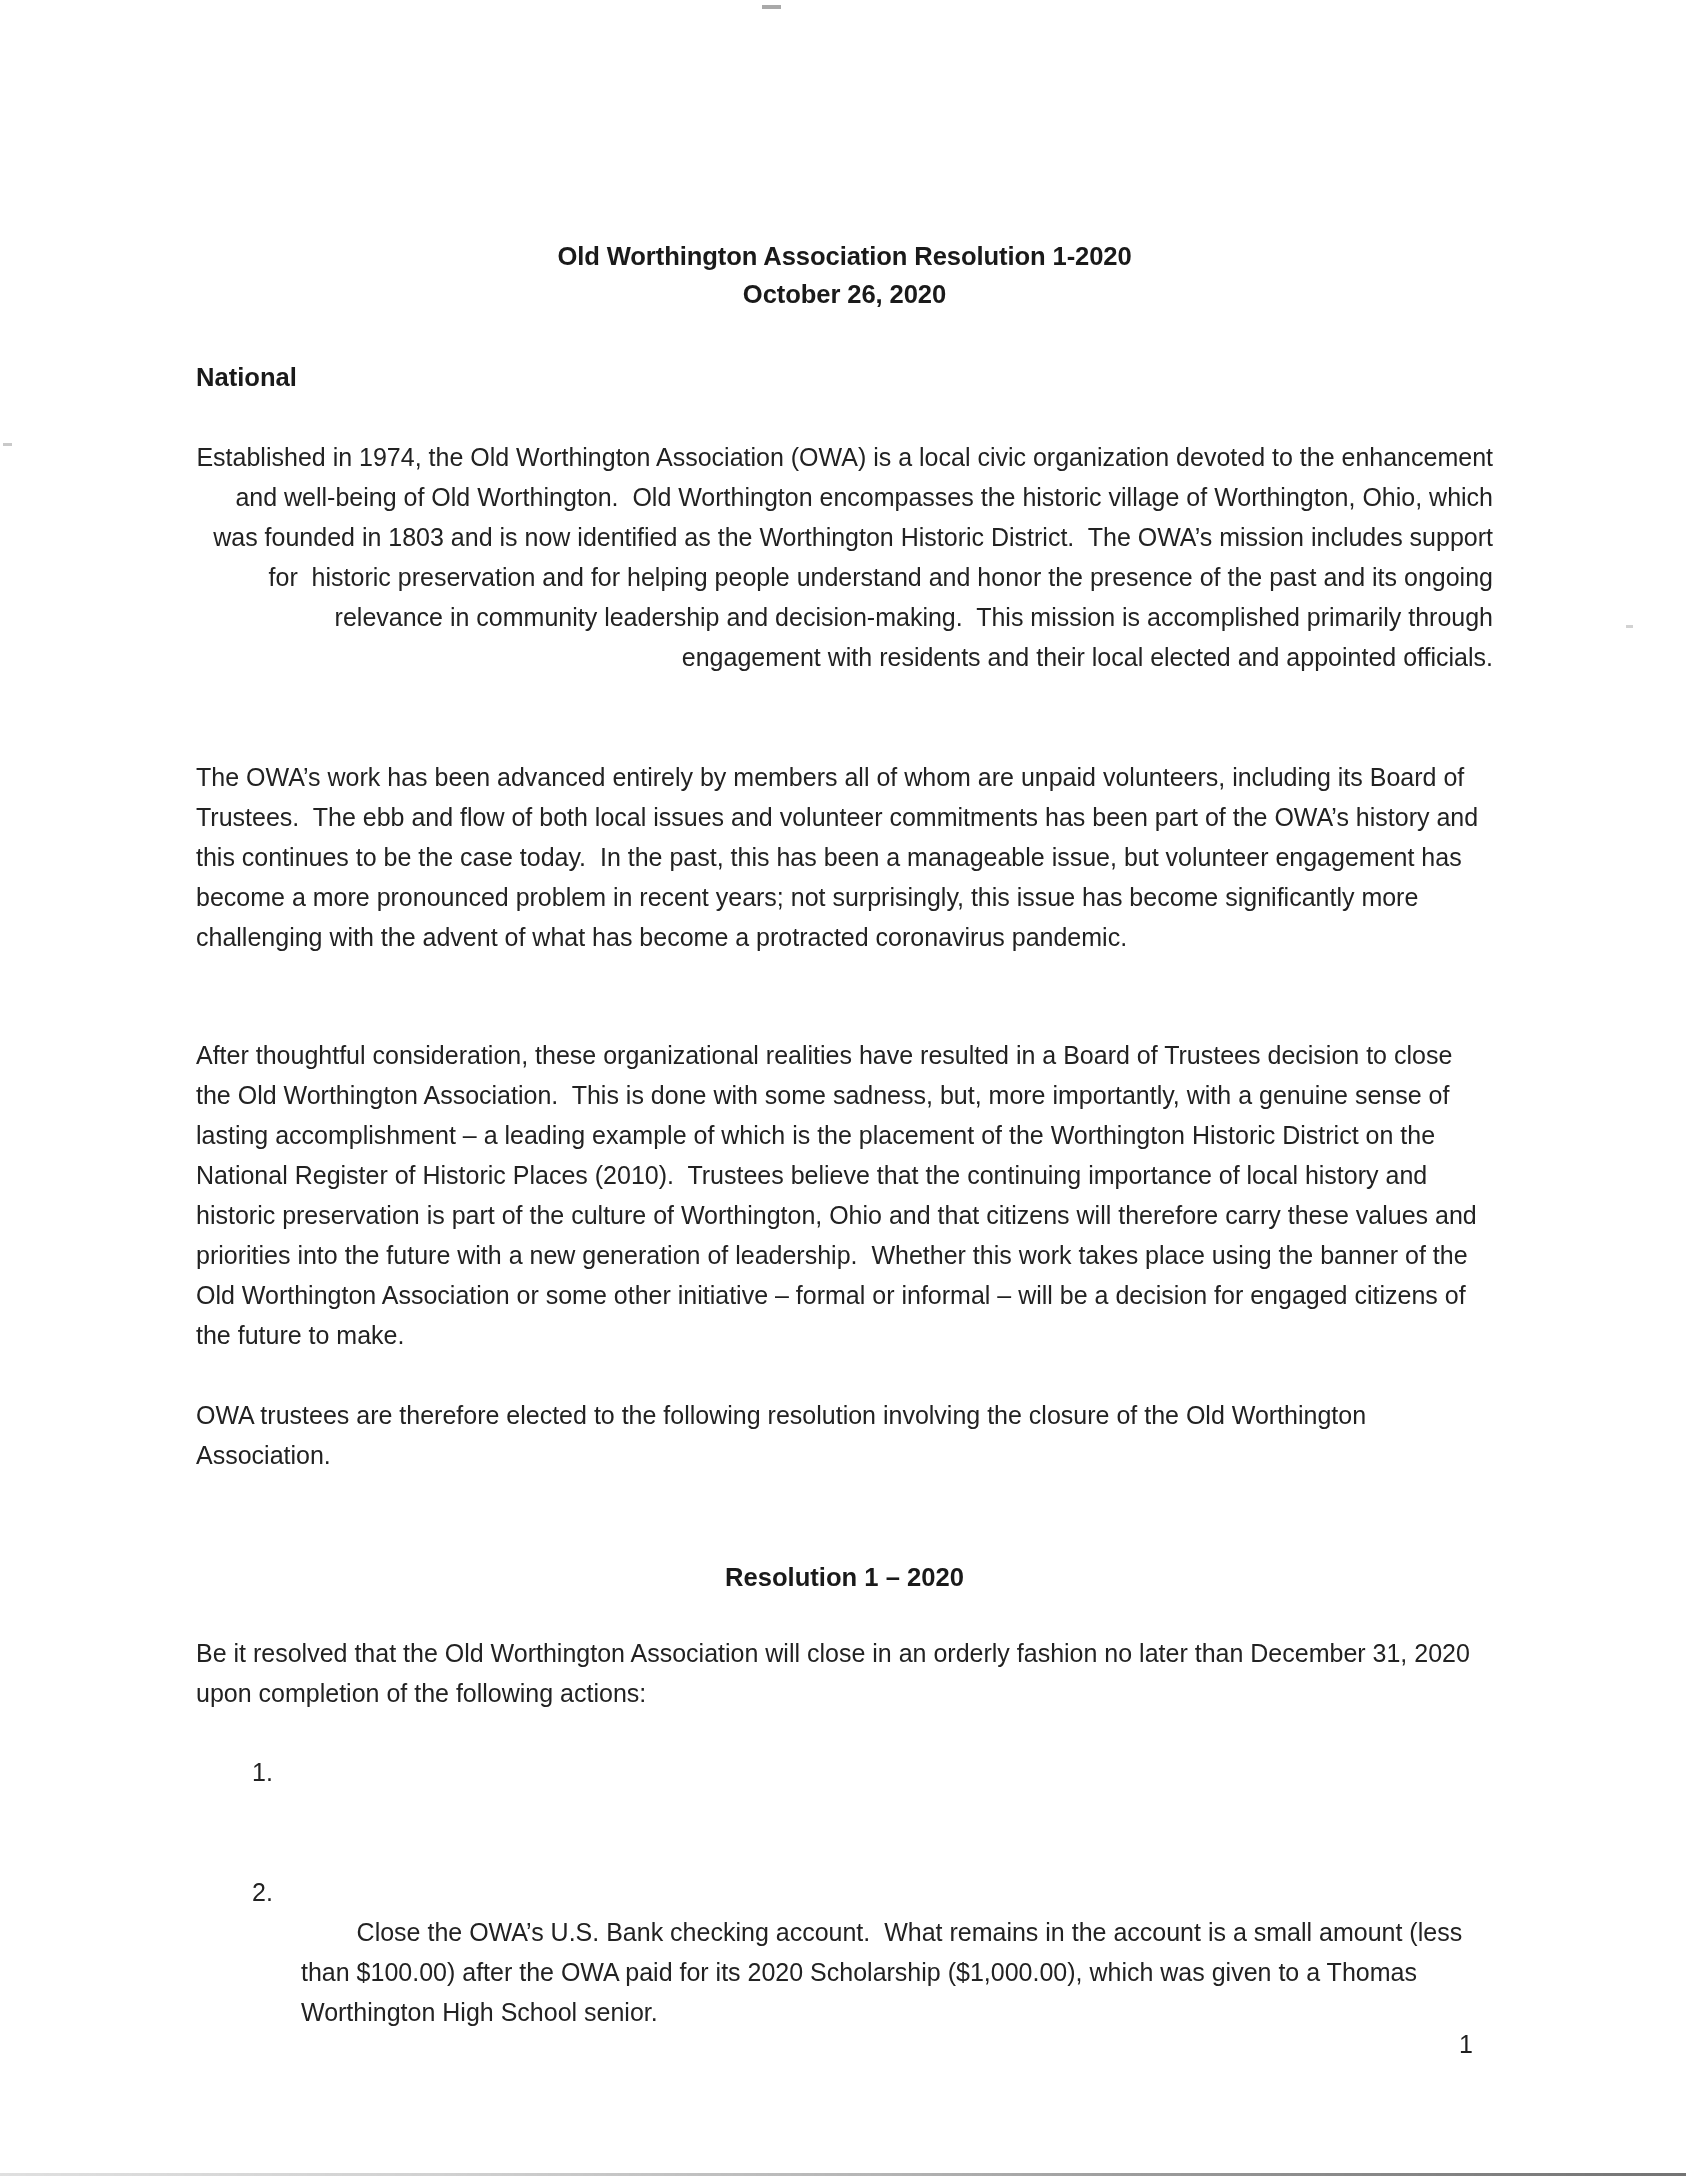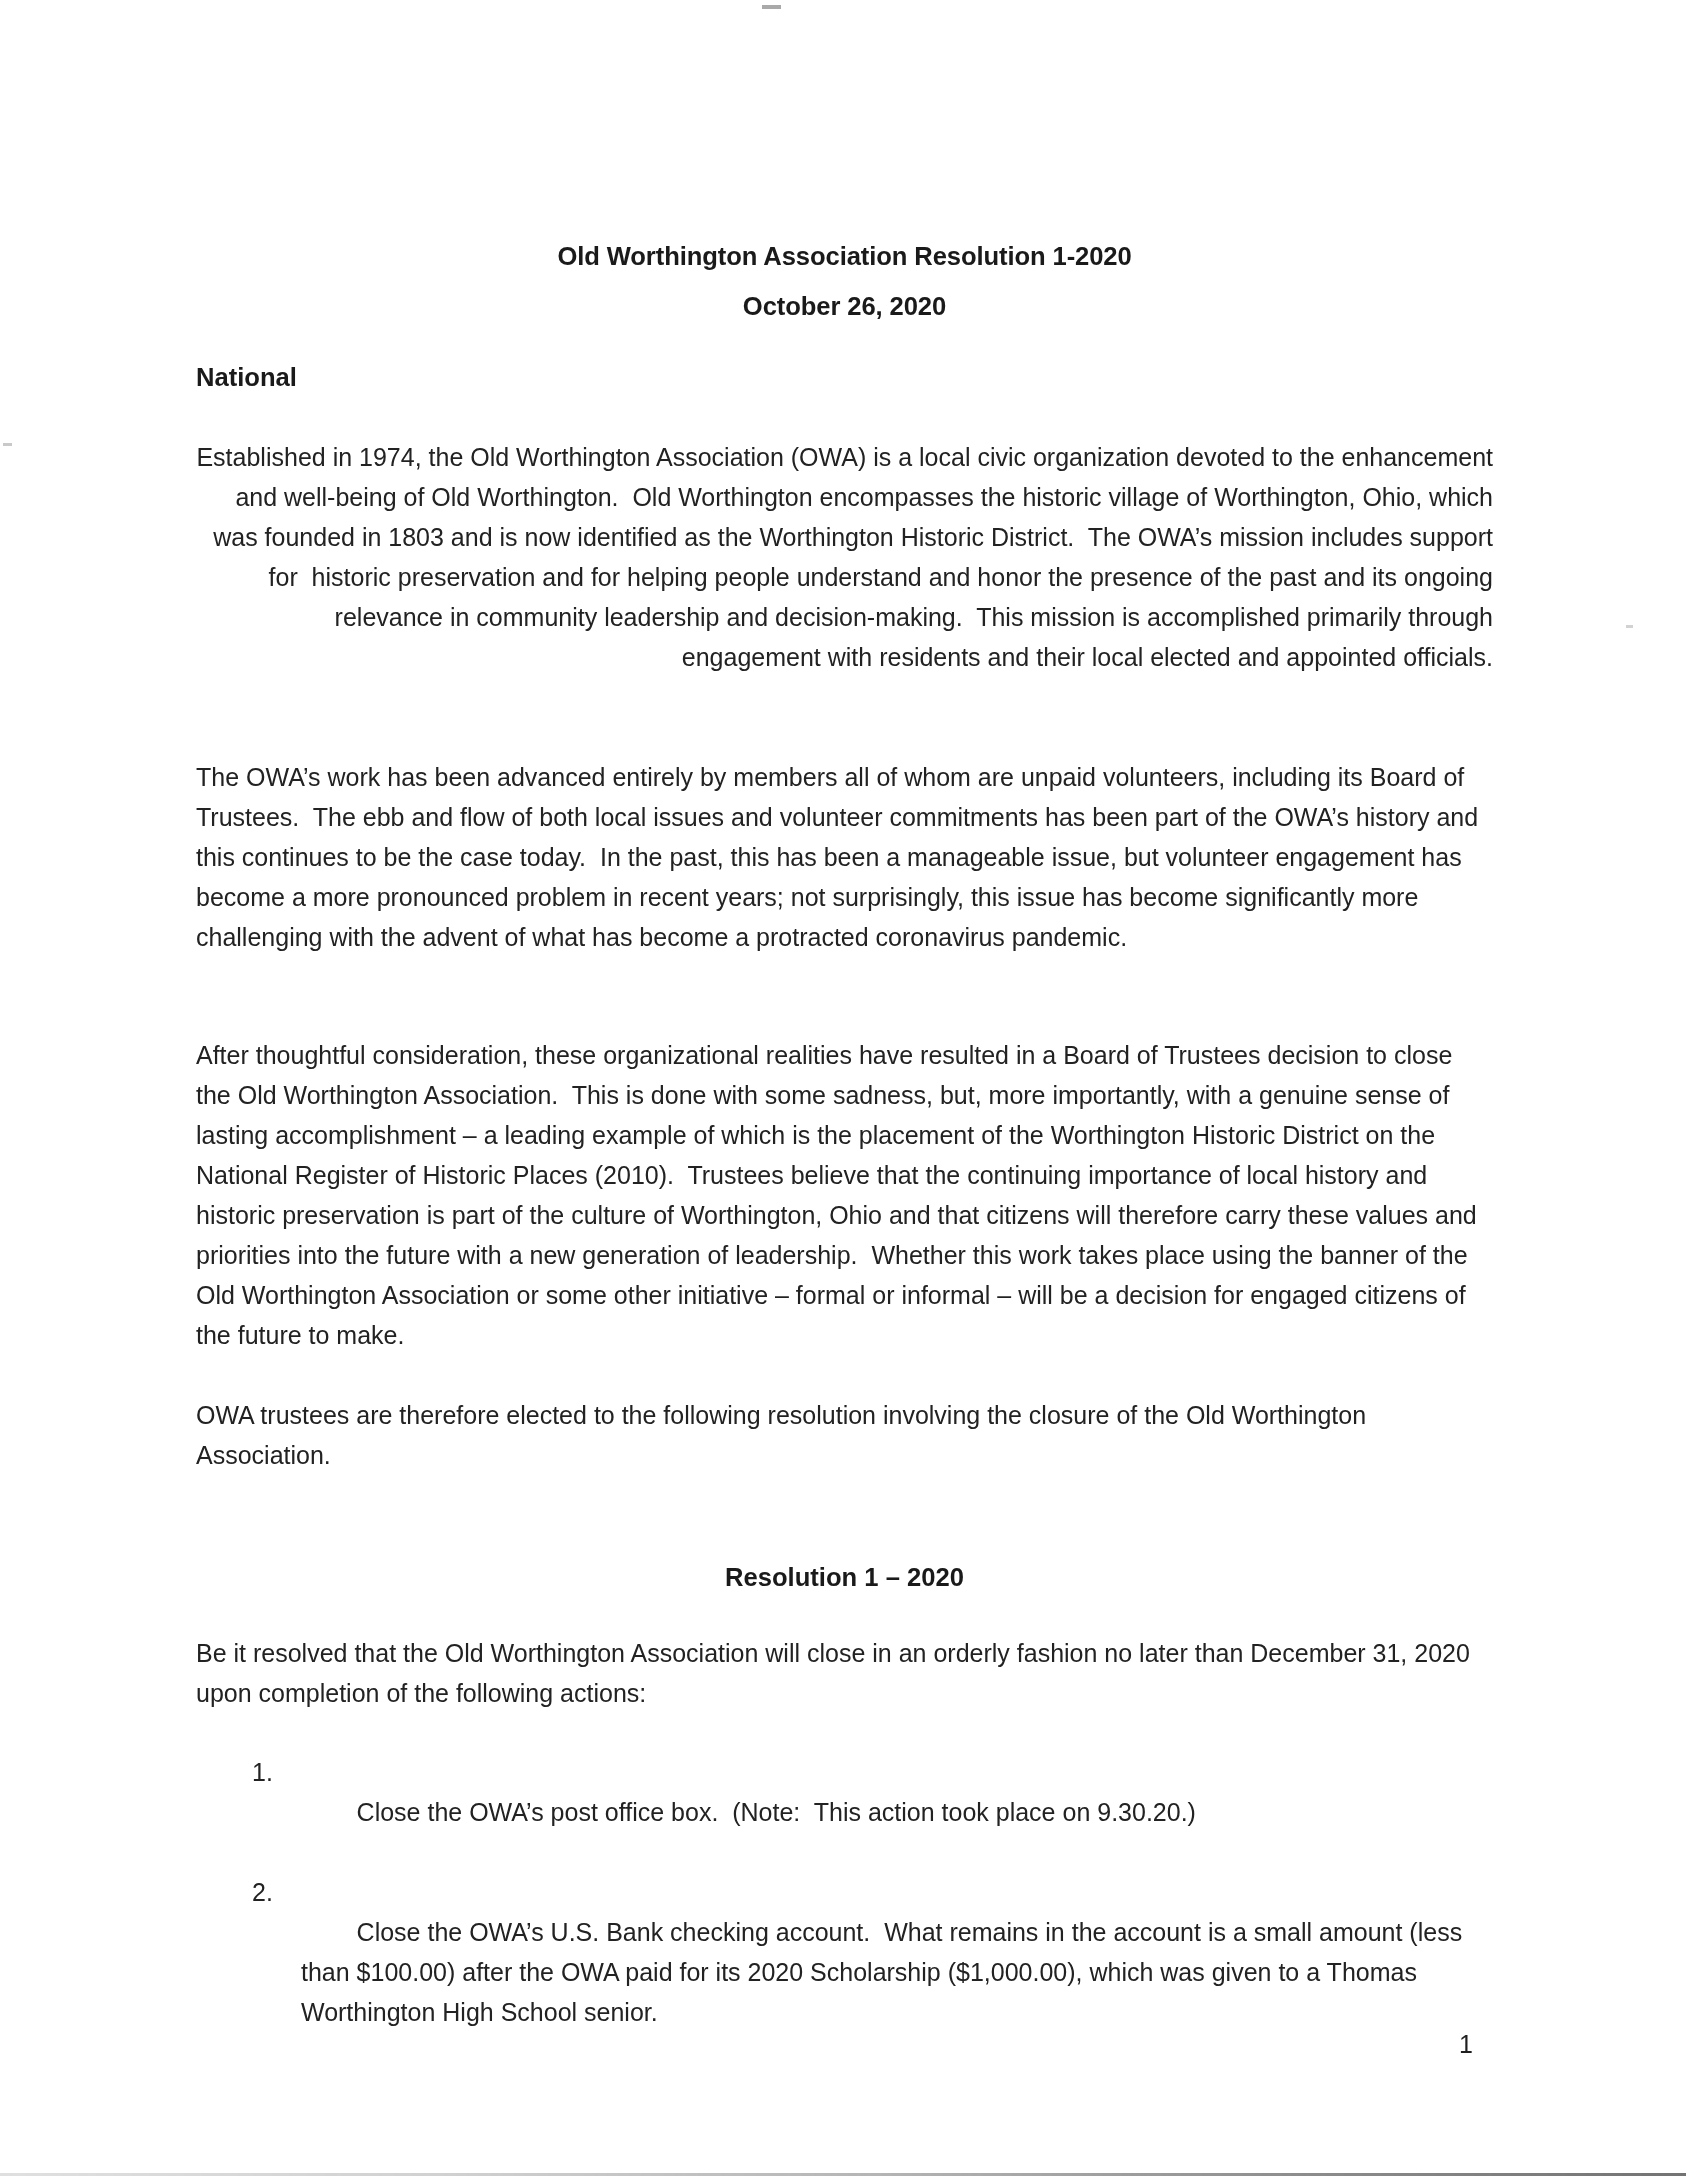--- a/index.html
+++ b/index.html
@@ -74,21 +74,21 @@
 
   .doc-title {
     text-align: center;
     font-weight: bold;
     font-size: 25.6px;
     line-height: 39px;
     letter-spacing: -0.1px;
     color: #1a1a1a;
   }
   .title-line-1 { position: absolute; left: 0; top: 237px; width: 1297px; text-align: center; }
-  .title-line-2 { position: absolute; left: 0; top: 287px; width: 1297px; }
+  .title-line-2 { position: absolute; left: 0; top: 275px; width: 1297px; }
 
   .section-heading {
     position: absolute;
     font-weight: bold;
     font-size: 25.6px;
     line-height: 37px;
     color: #1a1a1a;
   }
   .heading-preamble { left: 0; top: 359px; }
 
@@ -182,21 +182,21 @@
     <div class="para p3">After thoughtful consideration, these organizational realities have resulted in a Board of Trustees decision to close the Old Worthington Association.  This is done with some sadness, but, more importantly, with a genuine sense of lasting accomplishment – a leading example of which is the placement of the Worthington Historic District on the National Register of Historic Places (2010).  Trustees believe that the continuing importance of local history and historic preservation is part of the culture of Worthington, Ohio and that citizens will therefore carry these values and priorities into the future with a new generation of leadership.  Whether this work takes place using the banner of the Old Worthington Association or some other initiative – formal or informal – will be a decision for engaged citizens of the future to make.</div>
 
     <div class="para p4">OWA trustees are therefore elected to the following resolution involving the closure of the Old Worthington Association.</div>
 
     <div class="center-heading heading-resolution">Resolution 1 – 2020</div>
 
     <div class="para p5">Be it resolved that the Old Worthington Association will close in an orderly fashion no later than December 31, 2020 upon completion of the following actions:</div>
 
     <ol class="numbered-list">
       <li>
-        <span class="marker">1.</span><span>Close the OWA’s post office box.  (Note:  This action took place on 9.30.20.)</span>
+        <span class="marker">1.</span>
       </li>
       <li>
         <span class="marker">2.</span><span>Close the OWA’s U.S. Bank checking account.  What remains in the account is a small amount (less than $100.00) after the OWA paid for its 2020 Scholarship ($1,000.00), which was given to a Thomas Worthington High School senior.</span>
       </li>
     </ol>
 
   </div>
 
   <div class="page-number">1</div>
 

